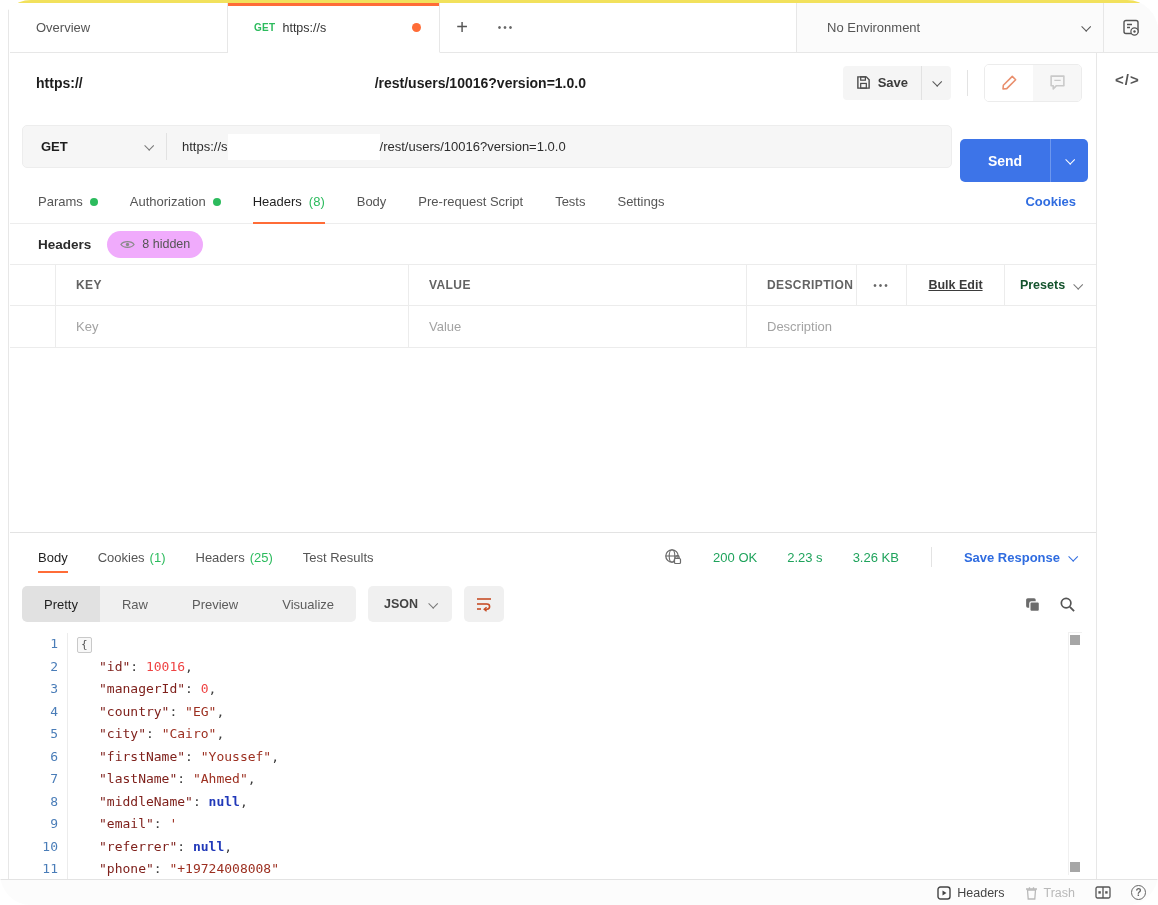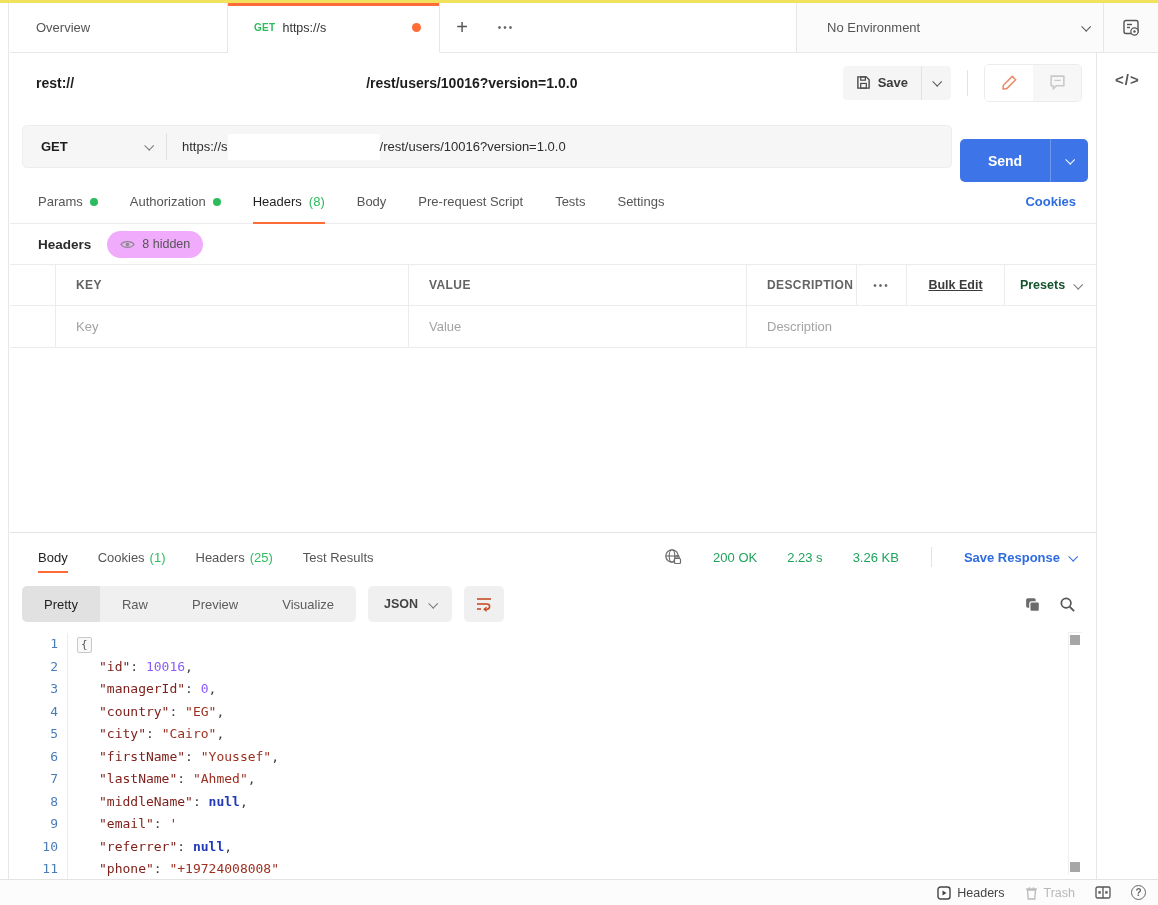--- a/index.html
+++ b/index.html
@@ -1,18 +1,18 @@
 <!DOCTYPE html>
 <html><head>
 <meta charset="utf-8">
 <style>
   * { margin:0; padding:0; box-sizing:border-box; }
   html,body { width:1158px; height:905px; background:#fff; }
   body { font-family:"Liberation Sans", sans-serif; color:#333; font-size:13px; }
-  .app { position:relative; width:1158px; height:905px; overflow:hidden; background:#fff; }
+  .app { position:relative; width:1158px; height:905px; overflow:hidden; background:#fff;border-radius:31px; }
 
   
   .top-strip { position:absolute; left:0; top:0; width:1158px; height:3px; background:#f2e15c; }
 
   
   .left-rail { position:absolute; left:0; top:3px; bottom:26px; width:9px; background:#fff; border-right:1px solid #e7e7e7; }
 
   
   .right-rail { position:absolute; left:1096px; top:53px; bottom:26px; width:62px; background:#fff; border-left:1px solid #e7e7e7; }
   .code-snippet-btn { position:absolute; top:18px; left:18px; font-size:15px; font-weight:700; color:#555; letter-spacing:1px; cursor:pointer; }
@@ -126,21 +126,21 @@
   .va-icon { cursor:pointer; display:flex; align-items:center; }
 
   
   .code-area { position:relative; height:253px; overflow:hidden; padding-top:6px; font-family:"DejaVu Sans Mono", monospace; font-size:13px; line-height:22.5px; }
   .code-line { white-space:pre; display:flex; }
   .ln { display:inline-block; width:58px; flex:none; text-align:right; padding-right:9px; color:#4a7db8; border-right:1px solid #ececec; }
   .code-text { white-space:pre; padding-left:9px; color:#3b3b3b; }
   .indent { padding-left:31px; }
   .tok-key { color:#7f211c; }
   .tok-str { color:#9c2f20; }
-  .tok-num { color:#8b5cf6; }
+  .tok-num { color:#ef4444; }
   .tok-null { color:#2139b9; font-weight:700; }
   .tok-punc { color:#3b3b3b; }
   .fold-box { display:inline-block; border:1px solid #c9c9c9; background:#f8f8f8; color:#555; line-height:14px; padding:0 3px; font-size:11px; border-radius:2px; }
   .vthumb { position:absolute; right:16px; top:8px; width:10px; height:10px; background:#a6a6a6; cursor:pointer; }
   .hthumb { position:absolute; right:16px; bottom:8px; width:10px; height:10px; background:#a6a6a6; cursor:pointer; }
   .scroll-track { position:absolute; right:14px; top:5px; bottom:5px; width:14px; border-left:1px solid #f0f0f0; border-top:1px solid #f0f0f0; }
 
   
   .footer { position:absolute; left:0; right:0; bottom:0; height:26px; background:#fcfcfc; border-top:1px solid #e3e3e3; display:flex; align-items:center; justify-content:flex-end; padding:0 12px; gap:20px; }
   .ft-item { display:flex; align-items:center; gap:6px; color:#444; cursor:pointer; font-size:12.5px; }
@@ -186,21 +186,21 @@
   </div>
 
   <div class="right-rail">
     <span class="code-snippet-btn"><span>&lt;/&gt;</span></span>
   </div>
 
   <div class="main">
 
     <div class="title-row">
       <div class="req-title">
-        <span>rest://</span>
+        <span>https://</span>
         <span class="redact-gap"></span>
         <span>/rest/users/10016?version=1.0.0</span>
       </div>
       <div class="title-actions">
         <div class="save-group">
           <div class="save-btn">
             <svg width="15" height="15" viewBox="0 0 16 16">
               <path d="M2 2 h9 l3 3 v9 h-12 z" fill="none" stroke="#4a4a4a" stroke-width="1.5"></path>
               <rect x="5" y="9" width="6" height="5" fill="none" stroke="#4a4a4a" stroke-width="1.3"></rect>
               <rect x="5" y="2" width="5" height="3.5" fill="none" stroke="#4a4a4a" stroke-width="1.3"></rect>

